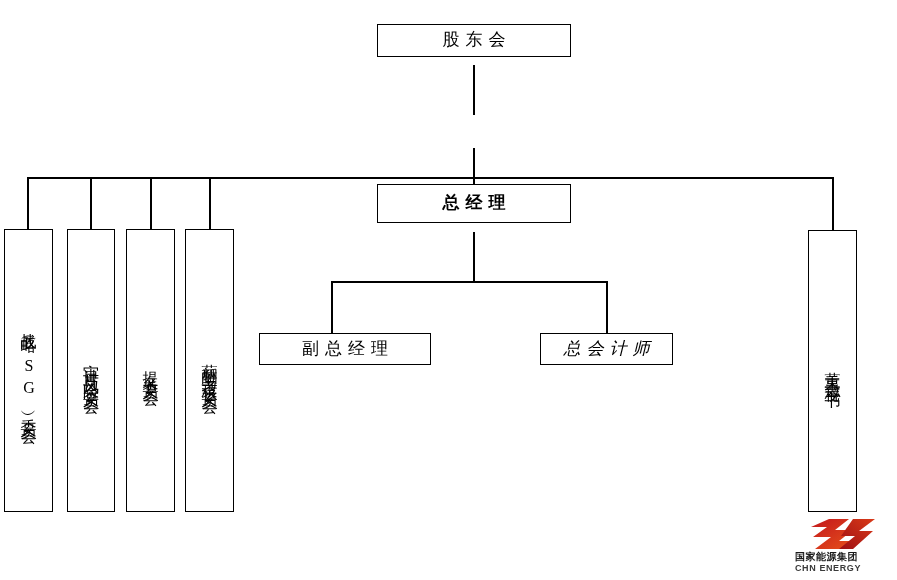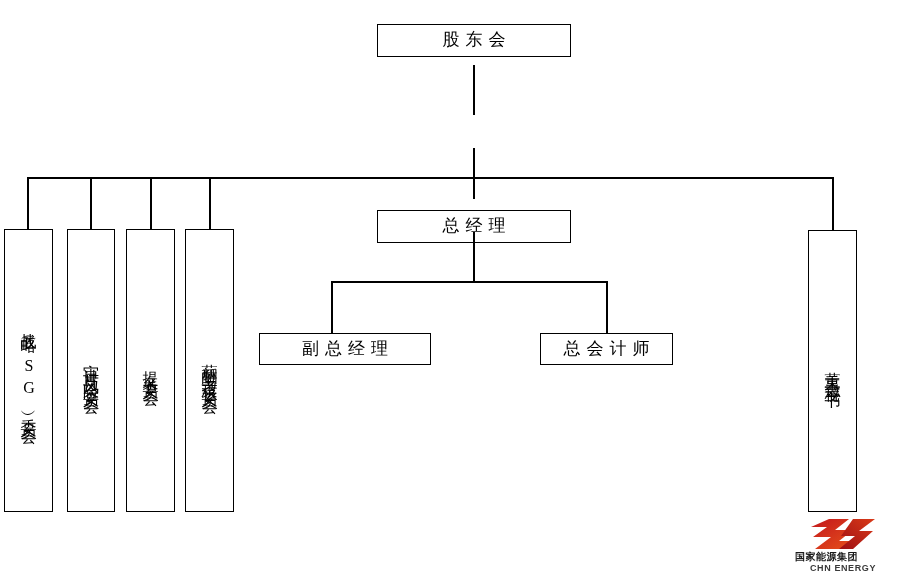--- a/index.html
+++ b/index.html
@@ -84,21 +84,21 @@
     font-weight: bold;
     letter-spacing: 0.5px;
     color: #1a1a1a;
     font-family: "Liberation Sans", "DejaVu Sans", sans-serif;
   }
   #logo .en {
     position: absolute;
     left: 0;
     top: 45px;
     width: 96px;
-    text-align: center;
+    text-align: left;
     font-size: 9px;
     font-weight: bold;
     letter-spacing: 0.6px;
     color: #3a3a3a;
     font-family: "Liberation Sans", "DejaVu Sans", sans-serif;
   }
 </style>
 </head>
 <body>
 
@@ -137,34 +137,34 @@
   </div>
 
   <div class="box vert" style="left:185px; top:229px; width:49px; height:283px;">
     <span class="label">薪酬与考核委员会</span>
   </div>
 
   <div class="box vert" style="left:808px; top:230px; width:49px; height:282px;">
     <span class="label">董事会秘书</span>
   </div>
 
-  <div class="box horiz" style="left:377px; top:210px; width:194px; height:33px;">
+  <div class="box horiz" style="left:377px; top:184px; width:194px; height:39px;font-weight:bold;">
     <span class="label">总经理</span>
   </div>
 
   <div class="line v" style="left:473px; top:232px; height:50px;"></div>
   <div class="line h" style="left:331px; top:281px; width:277px;"></div>
   <div class="line v" style="left:331px; top:281px; height:52px;"></div>
   <div class="line v" style="left:606px; top:281px; height:52px;"></div>
 
   <div class="box horiz" style="left:259px; top:333px; width:172px; height:32px;">
     <span class="label">副总经理</span>
   </div>
 
-  <div class="box horiz" style="left:540px; top:333px; width:133px; height:32px;">
+  <div class="box horiz" style="left:540px; top:333px; width:133px; height:32px;font-style:italic;">
     <span class="label">总会计师</span>
   </div>
 
   <div id="logo" style="left:795px; top:518px;">
     <svg class="mark" viewBox="0 0 68 32">
       <defs>
         <linearGradient id="gA" x1="0" y1="0" x2="1" y2="1">
           <stop offset="0%" stop-color="#c2161c"></stop>
           <stop offset="100%" stop-color="#e8531b"></stop>
         </linearGradient>

